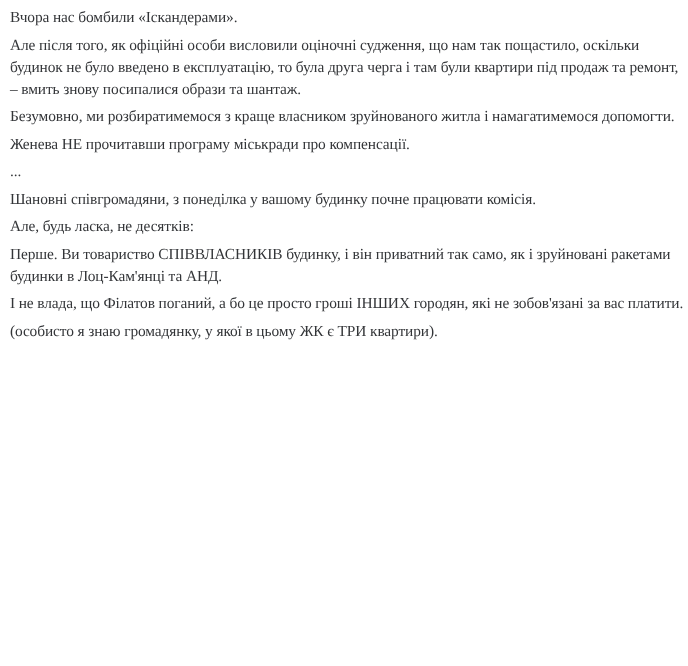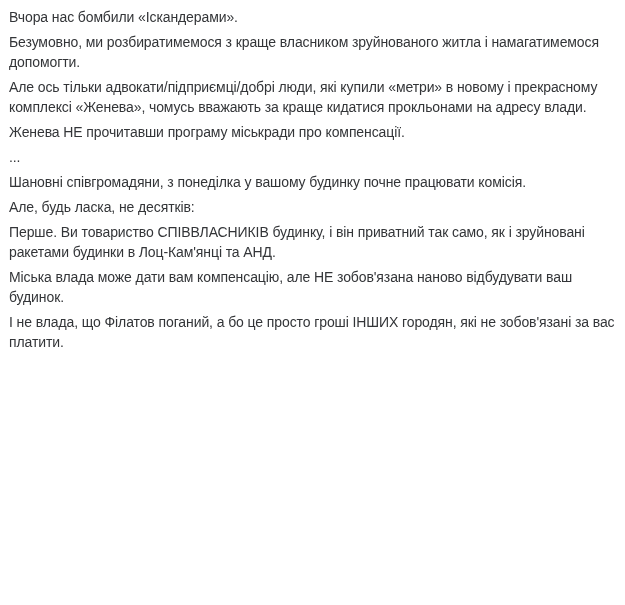--- a/index.html
+++ b/index.html
@@ -9,39 +9,39 @@
   body {
     width: 625px;
     height: 605px;
     background: #ffffff;
     overflow: hidden;
   }
   .post-text {
     box-sizing: border-box;
     width: 625px;
     padding: 7px 0 0 9px;
-    font-family: Liberation Sans, sans-serif;
+    font-family: Liberation Serif, serif;
     font-size: 14px;
     line-height: 20px;
     letter-spacing: -0.1px;
     color: #333538;
     text-align: left;
   }
   .post-text p {
     margin: 0 0 5px 0;
     padding: 0;
   }
 </style>
 </head>
 <body>
 
 <div class="post-text">
   <p>Вчора нас бомбили «Іскандерами».</p>
+  <p>Але після того, як офіційні особи висловили оціночні судження, що нам так пощастило, оскільки будинок не було введено в експлуатацію, то була друга черга і там були квартири під продаж та ремонт, – вмить знову посипалися образи та шантаж.</p>
   <p>Безумовно, ми розбиратимемося з краще власником зруйнованого житла і намагатимемося допомогти.</p>
-  <p>Але ось тільки адвокати/підприємці/добрі люди, які купили «метри» в новому і прекрасному комплексі «Женева», чомусь вважають за краще кидатися прокльонами на адресу влади.</p>
   <p>Женева НЕ прочитавши програму міськради про компенсації.</p>
   <p>...</p>
   <p>Шановні співгромадяни, з понеділка у вашому будинку почне працювати комісія.</p>
   <p>Але, будь ласка, не десятків:</p>
   <p>Перше. Ви товариство СПІВВЛАСНИКІВ будинку, і він приватний так само, як і зруйновані ракетами будинки в Лоц-Кам'янці та АНД.</p>
-  <p>Міська влада може дати вам компенсацію, але НЕ зобов'язана наново відбудувати ваш будинок.</p>
   <p>І не влада, що Філатов поганий, а бо це просто гроші ІНШИХ городян, які не зобов'язані за вас платити.</p>
+  <p>(особисто я знаю громадянку, у якої в цьому ЖК є ТРИ квартири).</p>
 </div>
 
 </body></html>

